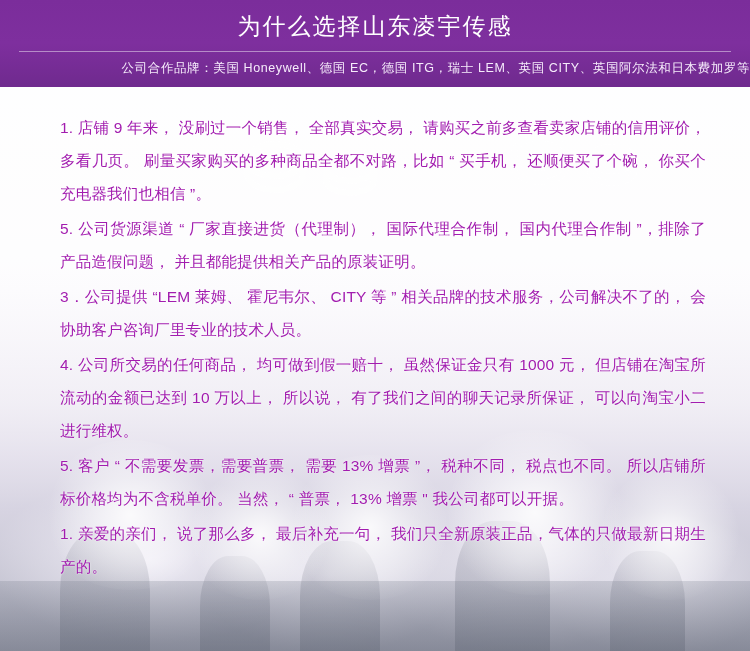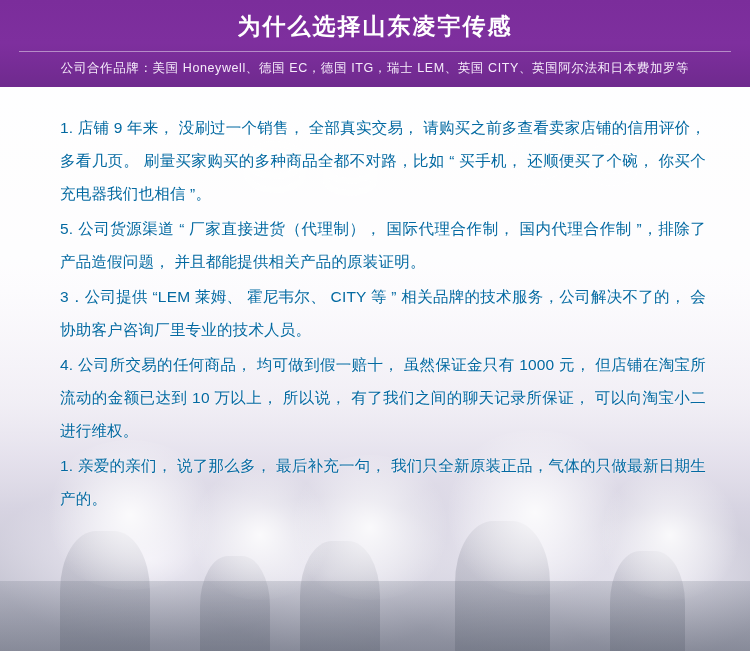--- a/index.html
+++ b/index.html
@@ -68,47 +68,47 @@
   .header {
     position: relative;
     z-index: 5;
     width: 750px;
     background: linear-gradient(to bottom, #7b2d9b 0%, #7e2f9e 50%, #6f2a8e 100%);
   }
   .header-title {
     text-align: center;
     color: #ffffff;
     font-size: 23px;
-    font-weight: bold;
+    font-weight: normal;
     letter-spacing: 2px;
     padding: 13px 0 10px 0;
     line-height: 1.2;
   }
   .header-divider {
     width: 712px;
     margin: 0 auto;
     height: 1px;
     background: rgba(255,255,255,0.45);
   }
   .header-sub {
-    text-align: center;
+    text-align: right;
     color: #f6ecfb;
     font-size: 12.5px;
     padding: 8px 0 10px 0;
     letter-spacing: 0.6px;
   }
 
   
   .content {
     position: relative;
     z-index: 6;
     padding: 24px 44px 0 60px;
   }
   .para {
-    color: #0369a1;
+    color: #a21caf;
     font-size: 15.5px;
     line-height: 33px;
     margin: 0 0 2px 0;
     text-align: justify;
     letter-spacing: 0.2px;
     font-weight: 500;
     text-shadow: 0 0 2px rgba(255,255,255,0.9);
   }
 </style>
 </head>
@@ -152,16 +152,17 @@
     <div class="header-title">为什么选择山东凌宇传感</div>
     <div class="header-divider"></div>
     <div class="header-sub">公司合作品牌：美国 Honeywell、德国 EC，德国 ITG，瑞士 LEM、英国 CITY、英国阿尔法和日本费加罗等</div>
   </div>
 
   <div class="content">
     <p class="para">1. 店铺 9 年来，  没刷过一个销售，  全部真实交易，  请购买之前多查看卖家店铺的信用评价，  多看几页。  刷量买家购买的多种商品全都不对路，比如 “ 买手机，  还顺便买了个碗，  你买个充电器我们也相信 ”。</p>
     <p class="para">5. 公司货源渠道 “ 厂家直接进货（代理制），  国际代理合作制，  国内代理合作制 ”，排除了产品造假问题，  并且都能提供相关产品的原装证明。</p>
     <p class="para">3．公司提供 “LEM 莱姆、  霍尼韦尔、  CITY 等 ” 相关品牌的技术服务，公司解决不了的，  会协助客户咨询厂里专业的技术人员。</p>
     <p class="para">4. 公司所交易的任何商品，  均可做到假一赔十，  虽然保证金只有 1000 元，  但店铺在淘宝所流动的金额已达到 10 万以上，  所以说，  有了我们之间的聊天记录所保证，  可以向淘宝小二进行维权。</p>
+    <p class="para">5. 客户 “ 不需要发票，需要普票，  需要 13% 增票 ”，  税种不同，  税点也不同。  所以店铺所标价格均为不含税单价。  当然，  “ 普票， 13% 增票 " 我公司都可以开据。</p>
     <p class="para">1. 亲爱的亲们，  说了那么多，  最后补充一句，  我们只全新原装正品，气体的只做最新日期生产的。</p>
   </div>
 
 </div>
 
 </body></html>

